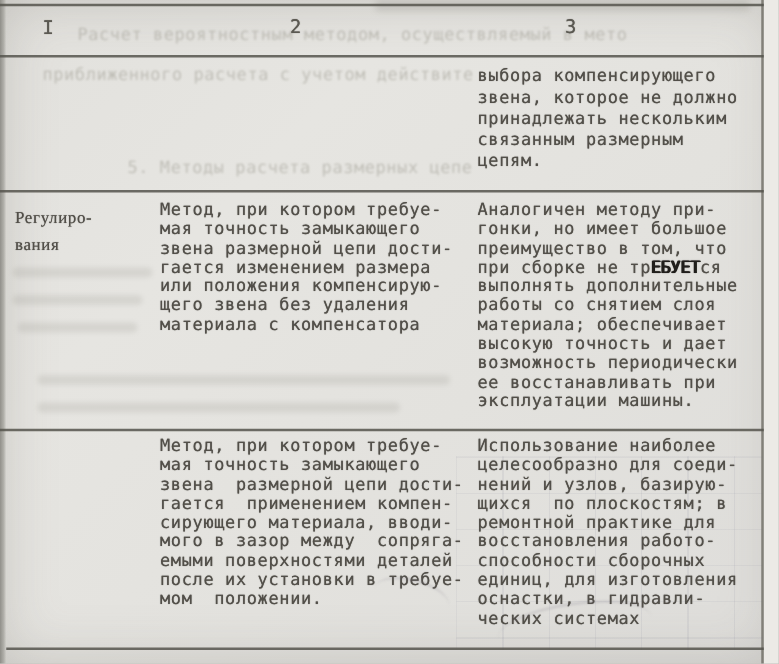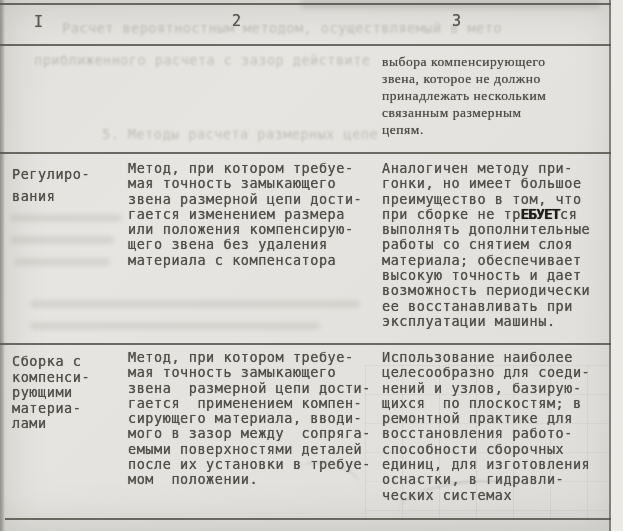--- a/index.html
+++ b/index.html
@@ -14,22 +14,22 @@
   .right-border{position:absolute;left:609px;top:0;width:2px;height:531px;background:#737168;opacity:.85;}
   .right-margin{position:absolute;left:611px;top:0;width:12px;height:531px;background:#eceae6;}
   .hrule{position:absolute;left:0;height:2px;background:#55534c;opacity:.85;}
   .hrule.short{left:5px;}
   .colnum{position:absolute;font-size:15px;color:#5b5952;text-shadow:0 0 .7px rgba(75,73,66,.9);}
   .cell{
     position:absolute;white-space:pre-wrap;
     font-size:13.5px;line-height:15.3px;letter-spacing:.55px;
     color:#524f49;text-shadow:0 0 .7px rgba(72,70,63,.85);
   }
-  .cell.loose{line-height:17px;font-family:Liberation Serif, serif;}
-  .cell.term-b{line-height:22px;}
+  .cell.loose{line-height:17px;}
+  .cell.term-b{line-height:22px;font-family:Liberation Serif, serif;}
   .cell.term-c{line-height:15.5px;}
   .overstrike{
     color:#211f1c;font-weight:400;letter-spacing:-.3px;
     text-shadow:.6px 0 0 #211f1c,-.6px 0 0 #211f1c,0 0 1px rgba(20,18,15,.7);
   }
   .ghost-line{
     position:absolute;font-size:13.5px;letter-spacing:.5px;color:#a19f95;
     opacity:.55;filter:blur(.8px);white-space:nowrap;
   }
   .smudge{position:absolute;background:#8e8c83;opacity:.18;filter:blur(2.2px);border-radius:4px;}
@@ -48,21 +48,21 @@
 <div class="scan">
 
   <div class="edge-left"></div>
   <div class="right-margin"></div>
   <div class="right-border"></div>
 
   <div class="grid-bleed"></div>
 
   <div class="top-smudge" style="left:300px;top:0px;width:300px;height:9px"></div>
   <div class="ghost-line" style="left:62px;top:20px">Расчет вероятностным методом, осуществляемый в мето</div>
-  <div class="ghost-line" style="left:34px;top:52px">приближенного расчета с зазор действите</div>
+  <div class="ghost-line" style="left:34px;top:52px">приближенного расчета с учетом действите</div>
   <div class="ghost-line" style="left:102px;top:126px">5. Методы расчета размерных цепе</div>
   <div class="smudge" style="left:10px;top:214px;width:112px;height:8px"></div>
   <div class="smudge" style="left:10px;top:236px;width:104px;height:8px"></div>
   <div class="smudge" style="left:14px;top:258px;width:96px;height:8px"></div>
   <div class="smudge" style="left:30px;top:300px;width:330px;height:8px"></div>
   <div class="smudge" style="left:30px;top:322px;width:290px;height:8px"></div>
 
   <div class="hrule" style="top:3px;width:611px"></div>
   <div class="hrule" style="top:44px;width:611px"></div>
   <div class="hrule" style="top:152px;width:611px"></div>
@@ -93,25 +93,20 @@
 преимущество в том, что
 при сборке не тр</span><span class="overstrike">ЕБУЕТ</span><span>ся
 выполнять дополнительные
 работы со снятием слоя
 материала; обеспечивает
 высокую точность и дает
 возможность периодически
 ее восстанавливать при
 эксплуатации машины.</span></div>
 
-  <div class="cell term-c" style="left:12px;top:354px;width:112px">Сборка с
-компенси-
-рующими
-материа-
-лами</div>
   <div class="cell" style="left:128px;top:350px;width:256px">Метод, при котором требуе-
 мая точность замыкающего
 звена  размерной цепи дости-
 гается  применением компен-
 сирующего материала, вводи-
 мого в зазор между  сопряга-
 емыми поверхностями деталей
 после их установки в требуе-
 мом  положении.</div>
   <div class="cell" style="left:382px;top:350px;width:234px">Использование наиболее

